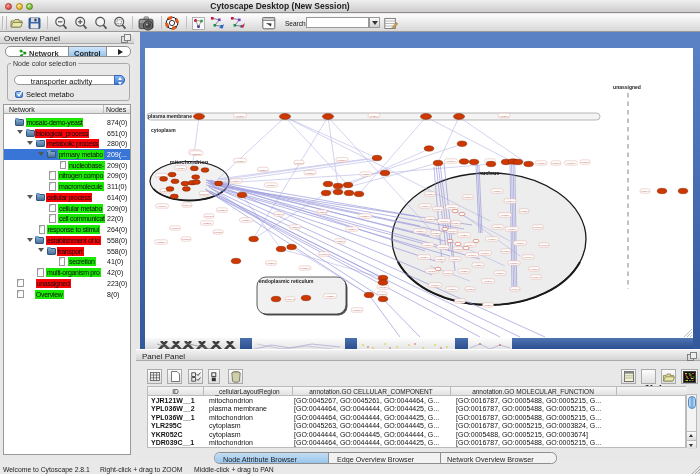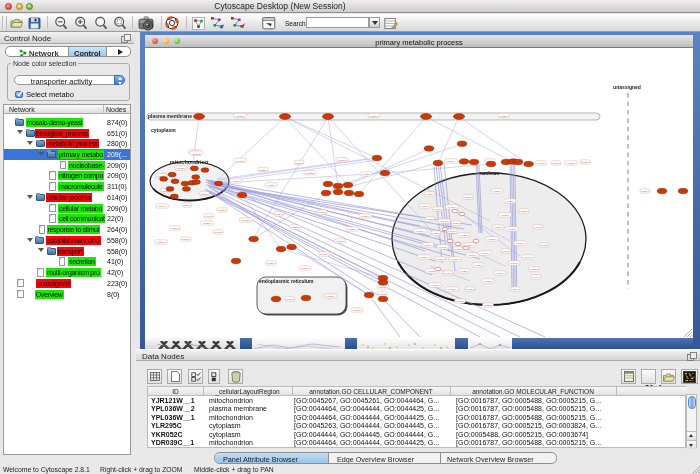--- a/index.html
+++ b/index.html
@@ -4,21 +4,21 @@
 body { font-family:"Liberation Sans",sans-serif; width:700px; height:474px; overflow:hidden; background:#e9e9e9; }
 .abs { position:absolute; }
 </style></head>
 <body>
 <div class="abs" style="left:0;top:0;width:700px;height:474px;background:#e9e9e9;">
 
 <div class="abs" style="left:0;top:0;width:700px;height:12.5px;background:linear-gradient(#efefef,#cfcccc);border-bottom:1px solid #8e8e8e;">
   <span class="abs" style="left:5px;top:2.5px;width:7px;height:7px;border-radius:50%;background:radial-gradient(circle at 35% 30%,#f9a8a0,#e4574b 60%,#b33327);border:0.5px solid #a33"></span>
   <span class="abs" style="left:15.5px;top:2.5px;width:7px;height:7px;border-radius:50%;background:radial-gradient(circle at 35% 30%,#ffe9b0,#efb63f 60%,#c2861c);border:0.5px solid #a80"></span>
   <span class="abs" style="left:26px;top:2.5px;width:7px;height:7px;border-radius:50%;background:radial-gradient(circle at 35% 30%,#d2f0a8,#7cc043 60%,#4f8f1f);border:0.5px solid #580"></span>
-  <span class="abs" style="left:0;top:1px;width:560px;text-align:center;font-size:8.5px;font-weight:normal;color:#222;">Cytoscape Desktop (New Session)</span>
+  <span class="abs" style="left:0;top:1px;width:560px;text-align:center;font-size:8.5px;font-weight:bold;color:#222;">Cytoscape Desktop (New Session)</span>
 </div>
 
 <div class="abs" style="left:0;top:13.5px;width:700px;height:18.5px;background:linear-gradient(#fdfdfd,#d8d8d8);border-bottom:1px solid #9a9a9a;">
   <span class="abs" style="left:2px;top:2px;width:1.5px;height:14px;border-left:1.5px solid #bbb;border-right:1.5px solid #eee"></span>
   <span class="abs" style="left:6px;top:2px;width:1.5px;height:14px;border-left:1.5px solid #bbb;"></span>
   <span class="abs" style="left:47px;top:2.5px;width:1px;height:13px;background:#c0c0c0;"></span>
   <span class="abs" style="left:131.5px;top:2.5px;width:1px;height:13px;background:#c0c0c0;"></span>
   <span class="abs" style="left:160.5px;top:2.5px;width:1px;height:13px;background:#c0c0c0;"></span>
   <span class="abs" style="left:186px;top:2.5px;width:1px;height:13px;background:#c0c0c0;"></span>
 
@@ -116,26 +116,20 @@
         <line x1="0.8" y1="6.5" x2="11.3" y2="6.5" stroke="#888" stroke-width="0.6"></line>
         <line x1="0.8" y1="9" x2="11.3" y2="9" stroke="#888" stroke-width="0.6"></line>
         <path d="M8 10.5 L12.5 5.5 L13.8 6.8 L9.3 11.8 Z" fill="#d9a441" stroke="#765" stroke-width="0.5"></path>
       </svg>
 </div>
 
 <div class="abs" style="left:134px;top:32px;width:566px;height:317px;background:#e7e7e7;"></div>
 
 <div class="abs" style="left:140px;top:32px;width:560px;height:316.5px;background:linear-gradient(#5b82c4,#33589c);"></div>
 
-<div class="abs" style="left:145px;top:35px;width:548px;height:12.5px;background:linear-gradient(#e5e5e5,#bdbdbd);border-bottom:1px solid #7a7a7a;">
-  <span class="abs" style="left:6.5px;top:3px;width:6px;height:6px;border-radius:50%;background:radial-gradient(circle at 35% 30%,#f9a8a0,#e4574b 60%,#b33327);"></span>
-  <span class="abs" style="left:17.5px;top:3px;width:6px;height:6px;border-radius:50%;background:radial-gradient(circle at 35% 30%,#ffe9b0,#efb63f 60%,#c2861c);"></span>
-  <span class="abs" style="left:28.5px;top:3px;width:6px;height:6px;border-radius:50%;background:radial-gradient(circle at 35% 30%,#d2f0a8,#7cc043 60%,#4f8f1f);"></span>
-  <span class="abs" style="left:0;top:2.5px;width:548px;text-align:center;font-size:7.5px;color:#111;">primary metabolic process</span>
-</div>
 
 <div class="abs" style="left:145px;top:47.5px;width:548px;height:290px;background:#fff;overflow:hidden;">
 <svg width="548" height="290" viewBox="0 0 548 290" style="position:absolute;left:0;top:0">
 <ellipse cx="344" cy="191" rx="97" ry="66" fill="#ececec" fill-opacity="0.92" stroke="#1a1a1a" stroke-width="1.3"></ellipse>
 <path d="M 253 213.9 A 97 66 0 0 0 435 213.9" fill="none" stroke="#1a1a1a" stroke-width="2"></path>
 <text x="344" y="127" font-size="5.5" font-weight="bold" fill="#222" text-anchor="middle">nucleus</text>
 <ellipse cx="44.5" cy="133" rx="39.5" ry="19.5" fill="#efefef" fill-opacity="0.9" stroke="#1a1a1a" stroke-width="1.2"></ellipse>
 <path d="M 8.5 141.0 A 39.5 19.5 0 0 0 80.5 141.0" fill="none" stroke="#1a1a1a" stroke-width="1.8"></path>
 <text x="44" y="115.5" font-size="5.5" font-weight="bold" fill="#222" text-anchor="middle">mitochondrion</text>
 <rect x="2" y="65" width="453" height="7" rx="3.5" fill="#f4f4f4" stroke="#999" stroke-width="0.7"></rect>
@@ -516,21 +510,21 @@
           <path d="M2 7 L12 3 L22 8 L32 4 L42 7" stroke="#99c" stroke-width="0.6" fill="none"></path>
           <circle cx="12" cy="3" r="0.8" fill="#c33"></circle>
           <circle cx="32" cy="4" r="0.8" fill="#c33"></circle>
         </svg>
   </div>
   <div class="abs" style="left:367px;top:0;width:181px;height:11px;background:linear-gradient(#4f74b2,#2c4f8f);"></div>
 </div>
 
 <div class="abs" style="left:0;top:32px;width:134px;height:428px;background:#e8e8e8;">
   <div class="abs" style="left:0;top:0;width:134px;height:12px;background:linear-gradient(#f2f2f2,#d4d4d4);border-bottom:1px solid #aaa;">
-    <span class="abs" style="left:4px;top:2px;font-size:8px;color:#222;">Control Node</span>
+    <span class="abs" style="left:4px;top:2px;font-size:8px;color:#222;">Overview Panel</span>
     <svg class="abs" style="right:3px;top:2px" width="10" height="9">
           <rect x="0.5" y="2.5" width="6" height="6" fill="none" stroke="#777" stroke-width="0.9"></rect>
           <rect x="3.5" y="0.5" width="6" height="6" fill="#eee" stroke="#777" stroke-width="0.9"></rect>
         </svg>
   </div>
 
   <div class="abs" style="left:5px;top:14px;width:126px;height:10.5px;background:#fff;border:1px solid #8e8e8e;border-radius:5px;overflow:hidden;">
     <div class="abs" style="left:62px;top:0;width:39px;height:10.5px;background:linear-gradient(#cfe5fa,#8fc0ec);border-left:1px solid #8e8e8e;border-right:1px solid #8e8e8e;"></div>
     <svg class="abs" style="left:13px;top:1.5px" width="8" height="8">
           <circle cx="2" cy="2" r="1.5" fill="#2a2"></circle>
@@ -663,21 +657,21 @@
 <span style="position:absolute;left:13.3px;top:1px;width:6.5px;height:8.5px;background:linear-gradient(135deg,#d8d8d8 2px,#fdfdfd 2px);border:0.6px solid #999"></span>
 <span style="position:absolute;left:30.8px;top:1px;font-size:7px;letter-spacing:-0.3px;line-height:9px;background:#19e800;color:#111;padding:0 1px;white-space:nowrap;overflow:hidden;max-width:70.2px">Overview</span>
 <span style="position:absolute;left:103px;top:1px;font-size:7px;line-height:9px;color:#111">8(0)</span>
 </div>
     </div>
   </div>
 </div>
 
 <div class="abs" style="left:136px;top:349px;width:564px;height:111px;background:#e8e8e8;">
   <div class="abs" style="left:0;top:0;width:564px;height:12px;background:linear-gradient(#f2f2f2,#d4d4d4);border-bottom:1px solid #aaa;border-top:1px solid #fff;">
-    <span class="abs" style="left:6px;top:2px;font-size:8px;color:#222;">Data Nodes</span>
+    <span class="abs" style="left:6px;top:2px;font-size:8px;color:#222;">Panel Panel</span>
     <svg class="abs" style="right:3px;top:2px" width="10" height="9">
           <rect x="0.5" y="2.5" width="6" height="6" fill="none" stroke="#777" stroke-width="0.9"></rect>
           <rect x="3.5" y="0.5" width="6" height="6" fill="#eee" stroke="#777" stroke-width="0.9"></rect>
         </svg>
   </div>
 
   <div class="abs" style="left:11px;top:20px;">
     <span class="abs" style="left:0;top:0;width:15px;height:15px;background:linear-gradient(#fcfcfc,#e0e0e0);border:1px solid #aaa;"></span>
     <svg class="abs" style="left:2.5px;top:3px" width="10" height="9">
           <rect x="0.5" y="0.5" width="9" height="8" fill="#eee" stroke="#555" stroke-width="0.8"></rect>
@@ -804,21 +798,21 @@
     <span class="abs" style="left:0;top:36px;width:9px;height:8.5px;background:linear-gradient(#fcfcfc,#ddd);border-top:1px solid #bbb;"></span>
     <span class="abs" style="left:2px;top:39px;width:0;height:0;border-left:2.8px solid transparent;border-right:2.8px solid transparent;border-bottom:3.5px solid #333;"></span>
     <span class="abs" style="left:0;top:45px;width:9px;height:8.5px;background:linear-gradient(#fcfcfc,#ddd);border-top:1px solid #bbb;"></span>
     <span class="abs" style="left:2px;top:48.5px;width:0;height:0;border-left:2.8px solid transparent;border-right:2.8px solid transparent;border-top:3.5px solid #333;"></span>
   </div>
 </div>
 
 <div class="abs" style="left:214px;top:452px;width:343px;height:11.5px;background:#f2f2f2;border:1px solid #8e8e8e;border-radius:5.5px;overflow:hidden;font-size:7.2px;color:#222;">
   <span class="abs" style="left:0;top:0;width:114px;height:11.5px;background:linear-gradient(#c4ddf2,#8fc0ec);border-right:1px solid #8e8e8e;"></span>
   <span class="abs" style="left:114px;top:0;width:112px;height:11.5px;border-right:1px solid #8e8e8e;"></span>
-  <span class="abs" style="left:8px;top:2px;">Panel Attribute Browser</span>
+  <span class="abs" style="left:8px;top:2px;">Node Attribute Browser</span>
   <span class="abs" style="left:122px;top:2px;">Edge Overview Browser</span>
   <span class="abs" style="left:232px;top:2px;">Network Overview Browser</span>
 </div>
 
 <div class="abs" style="left:0;top:464px;width:700px;height:10px;font-size:6.8px;color:#222;">
   <span class="abs" style="left:3px;top:1.5px;">Welcome to Cytoscape 2.8.1</span>
   <span class="abs" style="left:100px;top:1.5px;">Right-click + drag to ZOOM</span>
   <span class="abs" style="left:194px;top:1.5px;">Middle-click + drag to PAN</span>
 </div>
 <svg class="abs" style="left:692px;top:466px" width="8" height="8">

